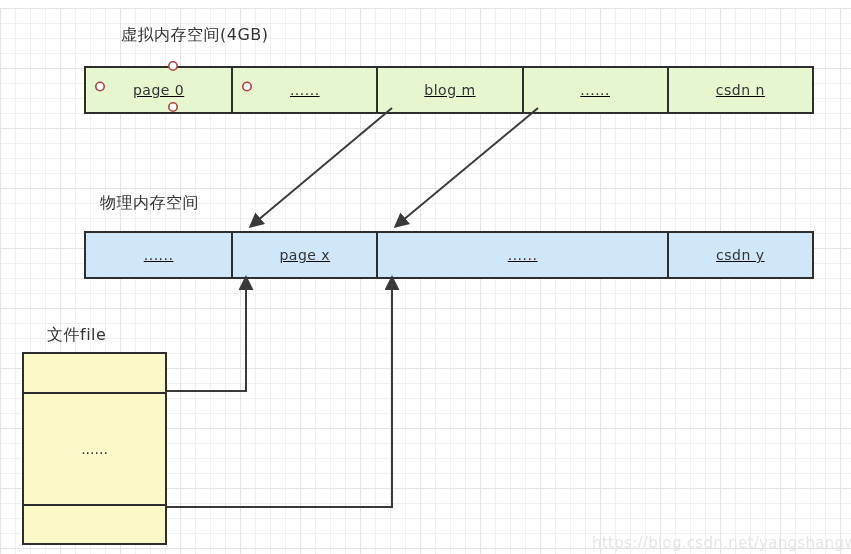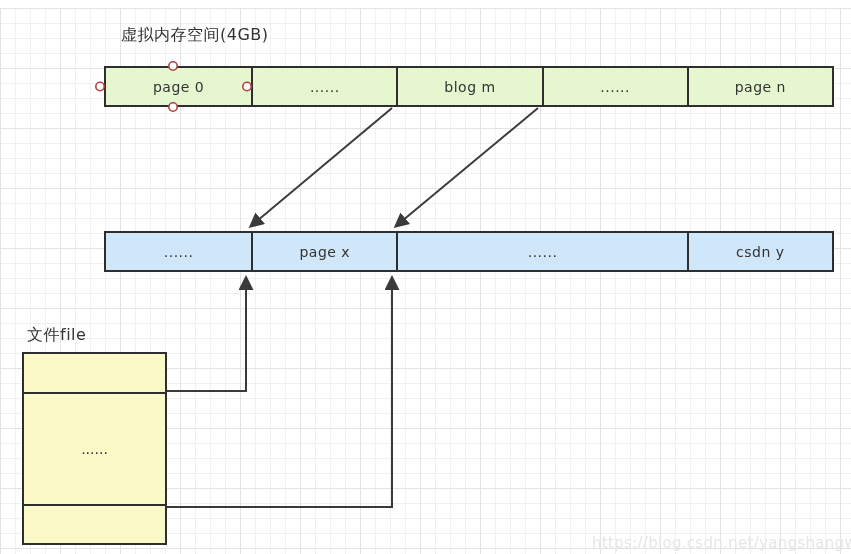--- a/index.html
+++ b/index.html
@@ -18,22 +18,22 @@
       linear-gradient(var(--grid-minor) 1px, transparent 1px),
       linear-gradient(90deg, var(--grid-minor) 1px, transparent 1px);
     background-size:60px 60px,60px 60px,15px 15px,15px 15px;
     margin-top:8px;
   }
   .label{
     position:absolute; color:var(--text); font-size:16px; line-height:22px;
     white-space:nowrap; letter-spacing:.5px;
   }
   .bar{
-    position:absolute; left:104px; width:730px; height:41px;
-    display:flex; box-sizing:border-box; border:2px solid var(--border);
+    position:absolute; left:84px; width:730px; height:48px;
+    display:flex; box-sizing:border-box; border:2px solid var(--border);text-decoration:underline;
   }
   .bar .seg{
     box-sizing:border-box; display:flex; align-items:center; justify-content:center;
     font-size:14px; color:var(--text); letter-spacing:.5px; white-space:nowrap;
     border-left:2px solid var(--border);
   }
   .bar .seg:first-child{border-left:none;}
   .bar-virtual{top:58px; background:var(--virtual-fill);}
   .bar-virtual .seg{width:20%; background:var(--virtual-fill);}
   .bar-physical{top:223px; background:var(--physical-fill);}
@@ -68,32 +68,33 @@
 
 <div class="canvas">
 
   <div class="label" style="left:121px; top:16px;">虚拟内存空间(4GB)</div>
 
   <div class="bar bar-virtual">
     <div class="seg">page 0</div>
     <div class="seg">......</div>
     <div class="seg">blog m</div>
     <div class="seg">......</div>
-    <div class="seg">page n</div>
+    <div class="seg">csdn n</div>
   </div>
 
+  <div class="label" style="left:100px; top:184px;">物理内存空间</div>
 
   <div class="bar bar-physical">
     <div class="seg">......</div>
     <div class="seg">page x</div>
     <div class="seg">......</div>
     <div class="seg">csdn y</div>
   </div>
 
-  <div class="label" style="left:27px; top:316px;">文件file</div>
+  <div class="label" style="left:47px; top:316px;">文件file</div>
 
   <div class="filebox">
     <div class="row row-1"></div>
     <div class="row row-2">......</div>
     <div class="row row-3"></div>
   </div>
 
   <svg class="overlay" width="851" height="554" viewBox="0 0 851 554">
     <defs>
       <marker id="arrowhead" viewBox="0 0 10 10" refX="8" refY="5" markerWidth="7.5" markerHeight="7.5" orient="auto-start-reverse">

